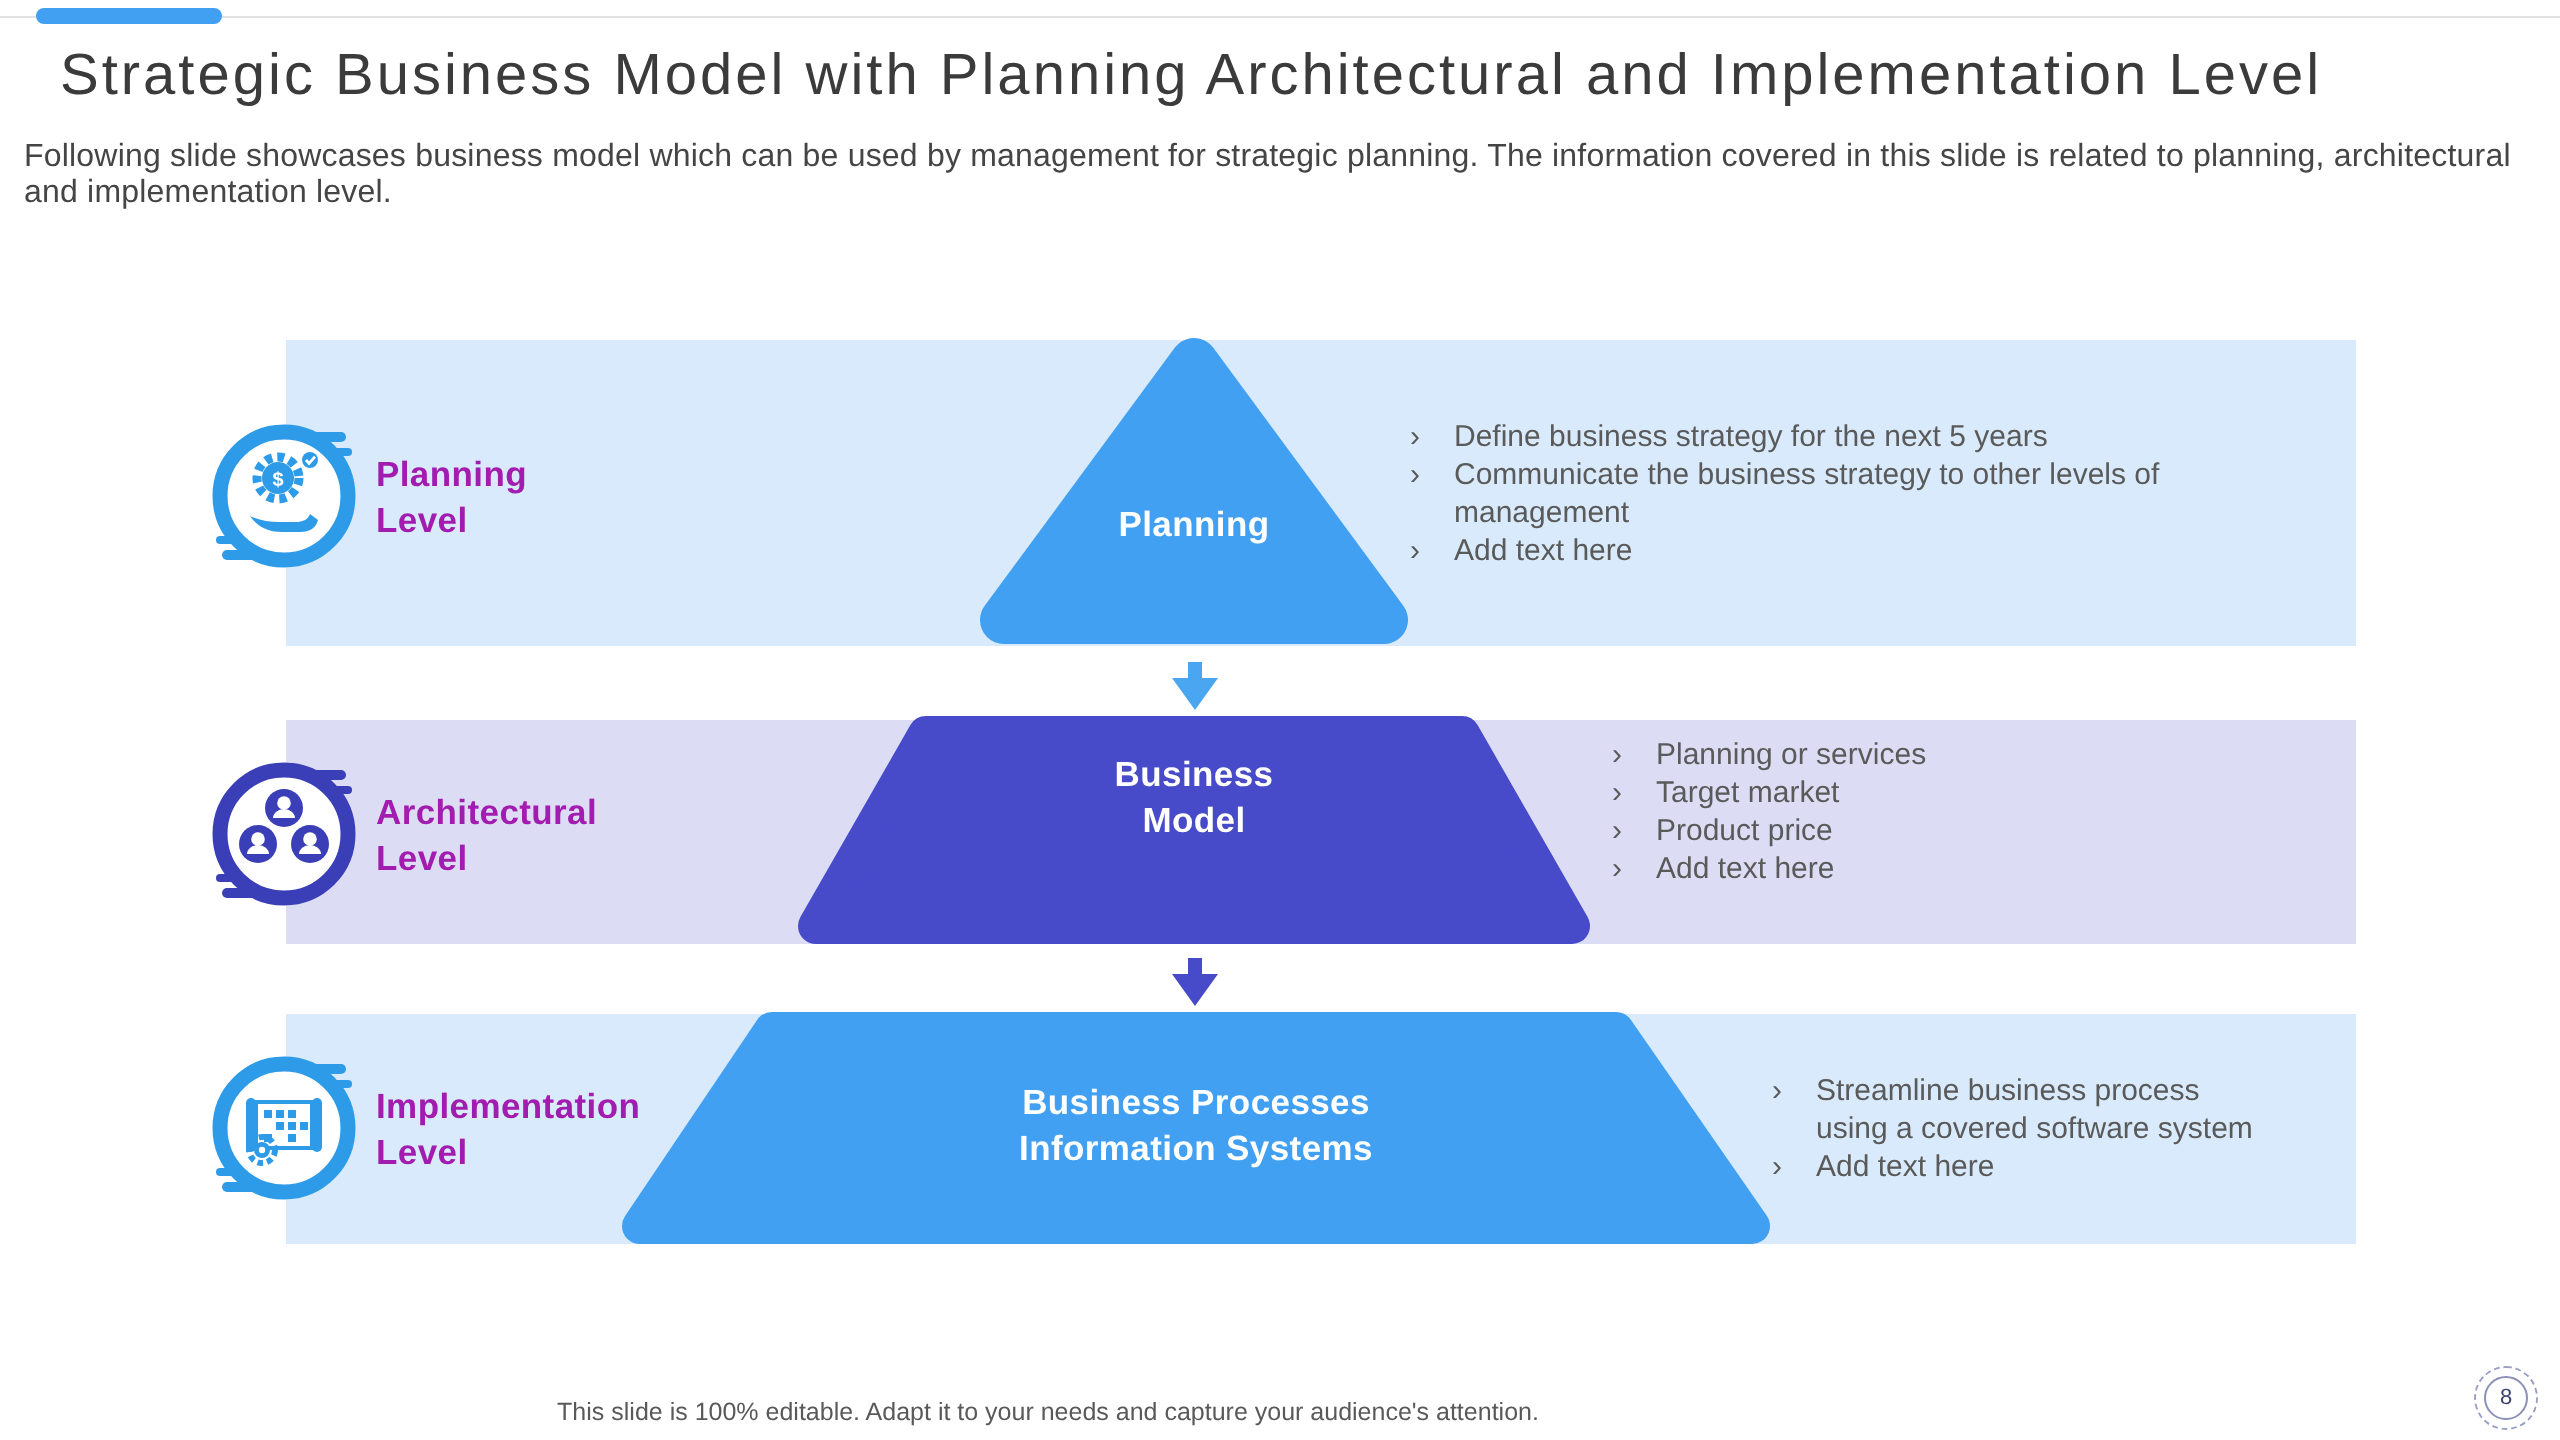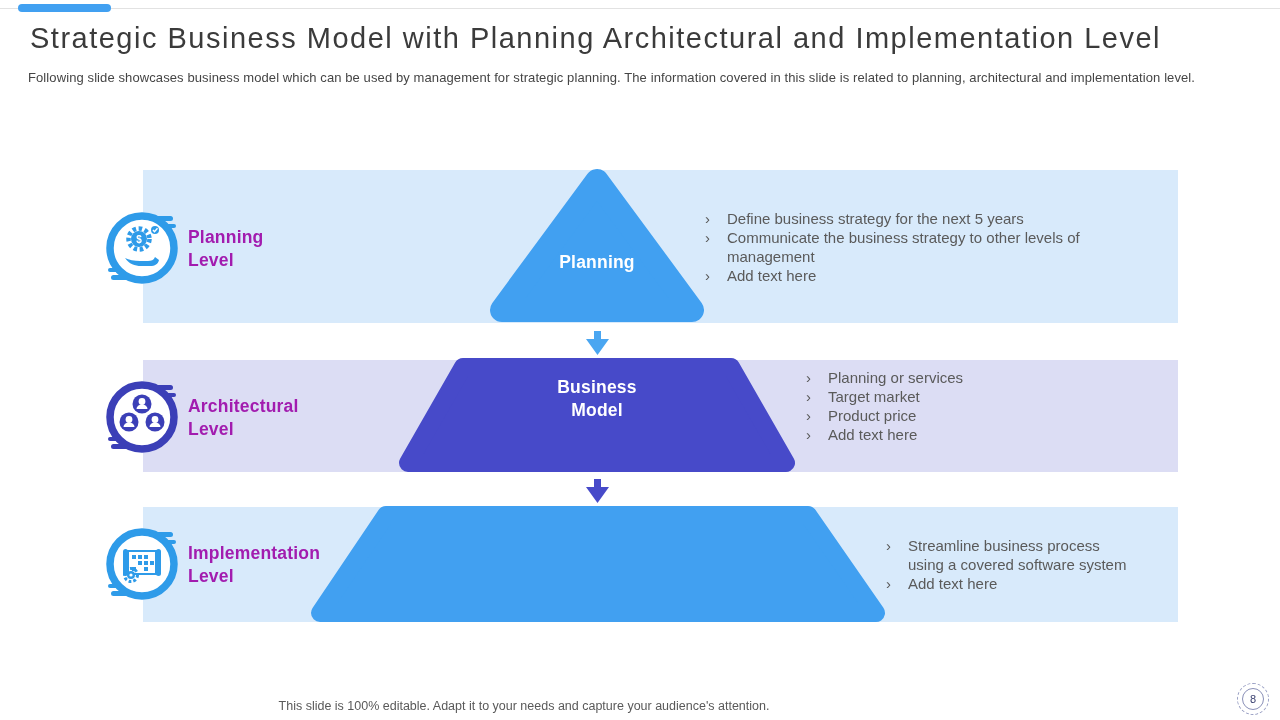--- a/index.html
+++ b/index.html
@@ -7,21 +7,21 @@
     position:relative;width:1280px;height:720px;background:#ffffff;
     overflow:hidden;font-family:"Liberation Sans",sans-serif;margin:0 auto;
   }
   .topline{position:absolute;top:8px;left:0;width:1280px;height:1px;background:#e2e2e2;}
   .toppill{position:absolute;top:4px;left:18px;width:93px;height:8px;border-radius:4px;background:#41a0f1;}
   .title{
     position:absolute;left:30px;top:22px;margin:0;font-size:29px;font-weight:400;
     color:#3b3b3b;letter-spacing:1.5px;white-space:nowrap;
   }
   .subtitle{
-    position:absolute;left:28px;top:70px;margin:0;font-size:13px;color:#454545;letter-spacing:0.1px;
+    position:absolute;left:12px;top:70px;margin:0;font-size:16px;color:#454545;letter-spacing:0.1px;
   }
   .band{position:absolute;left:143px;width:1035px;}
   .band1{top:170px;height:153px;background:#d8eafb;}
   .band2{top:360px;height:112px;background:#dcddf4;}
   .band3{top:507px;height:115px;background:#d8eafb;}
   .iconwrap{position:absolute;left:102px;width:80px;height:80px;}
   .icon1{top:208px;} .icon2{top:377px;} .icon3{top:524px;}
   .rowlabel{
     position:absolute;left:188px;width:210px;font-size:17.5px;font-weight:bold;
     color:#a21caf;line-height:1.32;white-space:pre-line;letter-spacing:0.2px;
@@ -156,20 +156,22 @@
     </svg>
   </div>
   <div class="shape-label bm-label">Business
 Model</div>
 
   <div class="shape bp-svg">
     <svg width="580" height="116" viewBox="0 0 580 116">
       <path d="M78,9 L500,9 L568,107 L12,107 Z" fill="#41a0f1" stroke="#41a0f1" stroke-width="18" stroke-linejoin="round"></path>
     </svg>
   </div>
+  <div class="shape-label bp-label">Business Processes
+Information Systems</div>
 
   <div class="arrow arrow1">
     <svg width="27" height="26" viewBox="0 0 27 26">
       <path d="M10,1 h7 v8 h8 L13.5,25 L2,9 h8 z" fill="#4aa6f1"></path>
     </svg>
   </div>
   <div class="arrow arrow2">
     <svg width="27" height="26" viewBox="0 0 27 26">
       <path d="M10,1 h7 v8 h8 L13.5,25 L2,9 h8 z" fill="#474ac9"></path>
     </svg>

